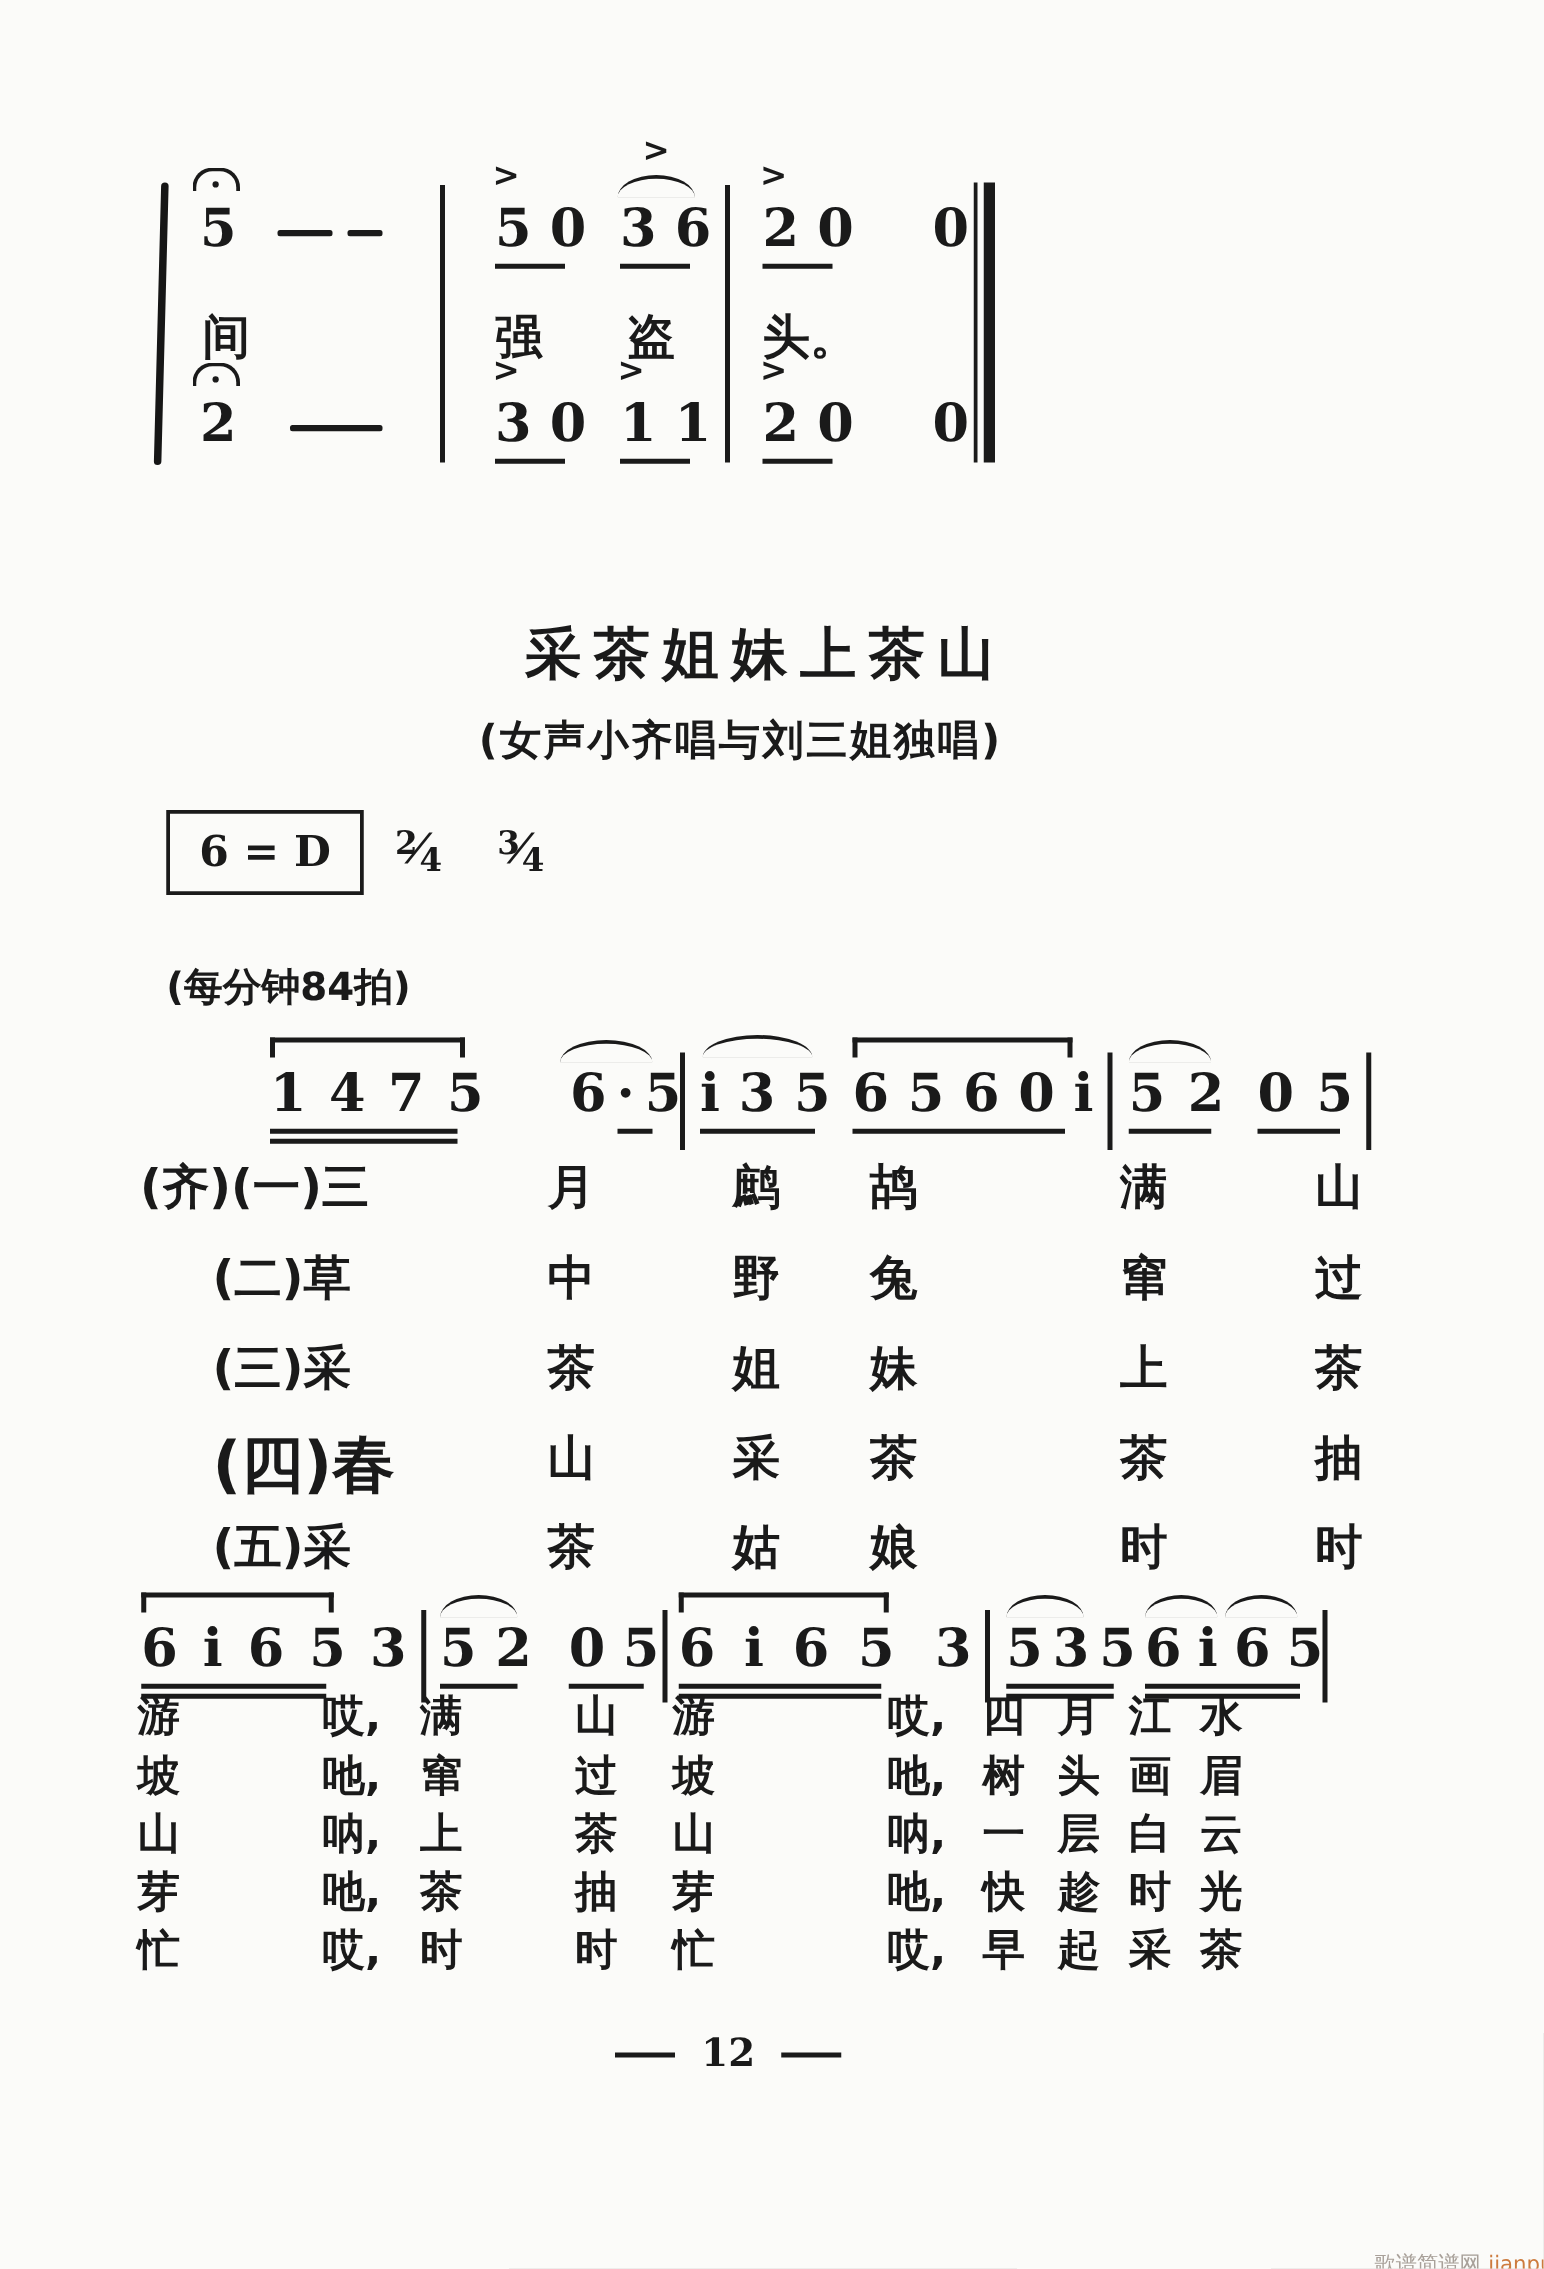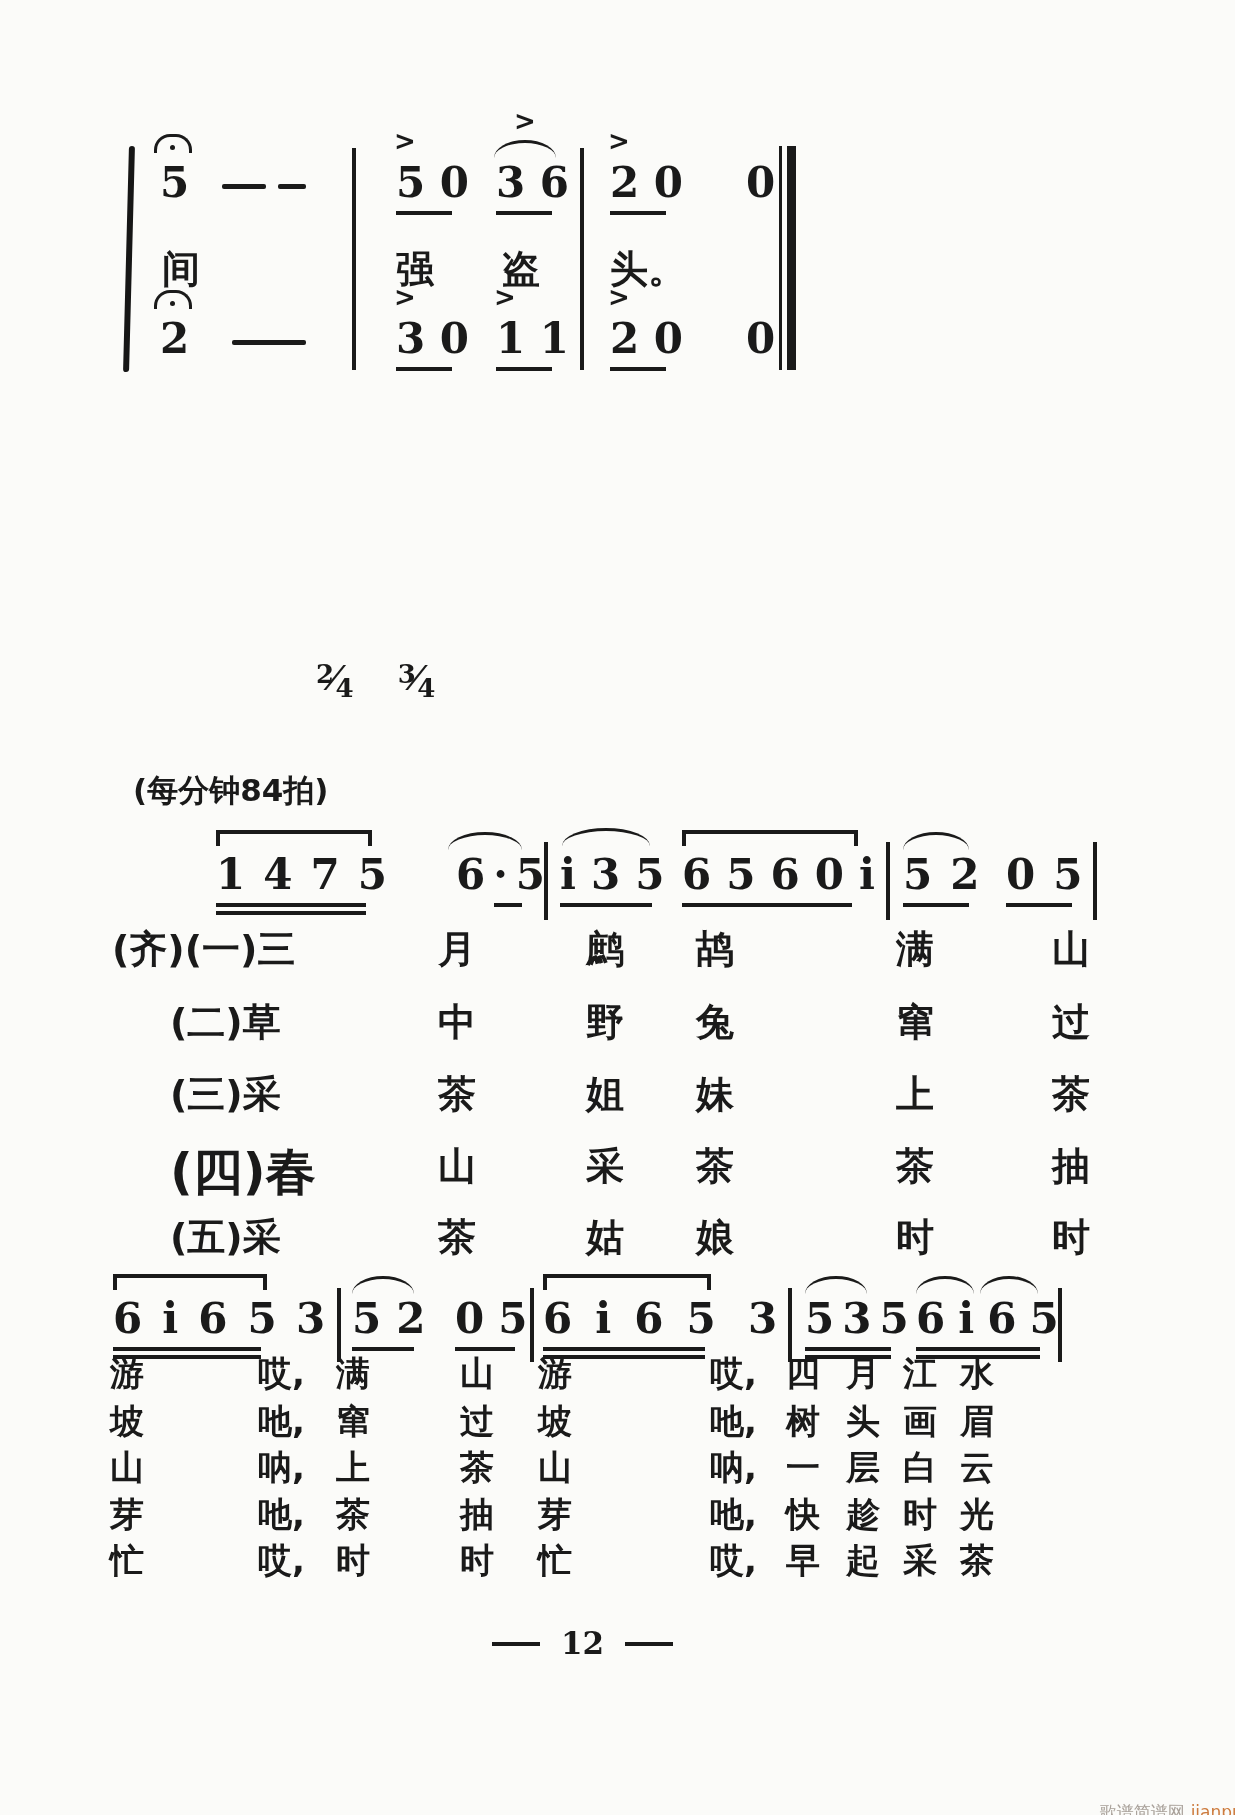--- a/index.html
+++ b/index.html
@@ -41,21 +41,26 @@
   .pdash{display:inline-block;width:48px;height:4px;background:#1a1a1a;}
   .pnum{font-family:"DejaVu Serif",serif;font-weight:bold;font-size:31px;}
   .watermark{font-family:"DejaVu Sans",sans-serif;font-size:17px;font-weight:normal;}
   .wm-name{color:#a8a099;}
   .wm-url{color:#cd7b3e;margin-left:6px;}
 </style>
 </head>
 <body>
 
 <div class="page">
-
+  <h1 class="abs title" style="left:420px;top:500px;">采茶姐妹上茶山</h1>
+  <div class="abs subtitle" style="left:383px;top:575px;">(女声小齐唱与刘三姐独唱)</div>
+
+  <div class="abs keybox" style="left:133px;top:648px;">
+    <span>6 = D</span>
+  </div>
   <div class="abs timesigs" style="left:316px;top:662px;"><span class="frac"><span class="fr-n">2</span><span class="fr-s">⁄</span><span class="fr-d">4</span></span><span class="frac"><span class="fr-n">3</span><span class="fr-s">⁄</span><span class="fr-d">4</span></span></div>
 
 
   <div class="abs tempo" style="left:133px;top:775px;">(每分钟84拍)</div>
 
   <div class="abs pagenum" style="left:492px;top:1628px;">
     <span class="pdash"></span>
     <span class="pnum">12</span>
     <span class="pdash"></span>
   </div>

